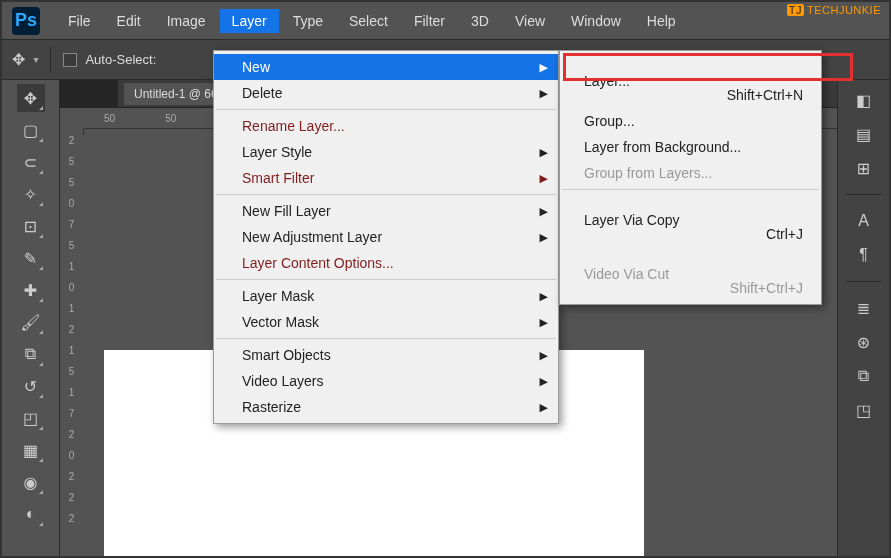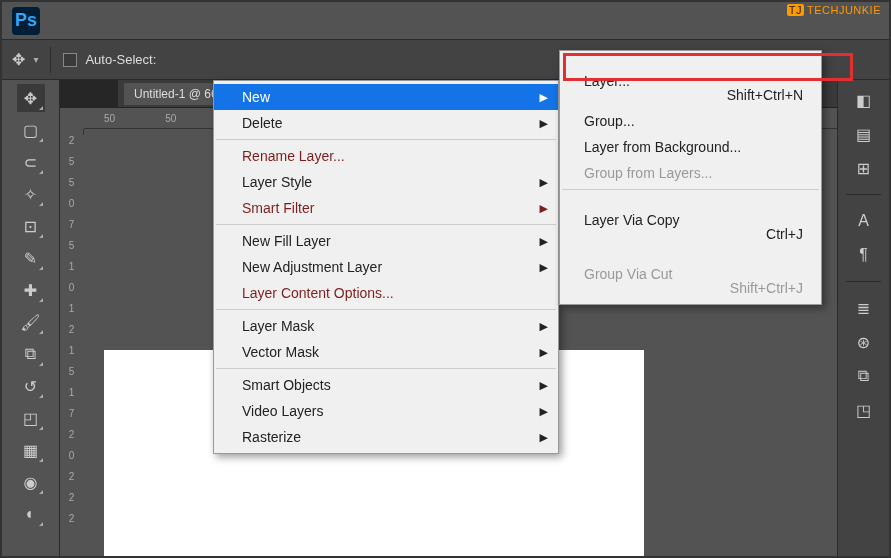--- a/index.html
+++ b/index.html
@@ -29,21 +29,21 @@
 .canvas-area { flex: 1; background: #262626; position: relative; margin-left: 58px; }
 .ruler-h { position: absolute; top: 29px; left: 24px; right: 0; height: 20px; background: #535353; border-bottom: 1px solid #333; display: flex; align-items: center; color: #aaa; font-size: 10px; padding-left: 20px; }
 .ruler-v { position: absolute; top: 49px; left: 0; bottom: 0; width: 24px; background: #535353; border-right: 1px solid #333; color: #aaa; font-size: 10px; display: flex; flex-direction: column; align-items: center; padding-top: 6px; }
 .ruler-v span { margin-bottom: 10px; }
 .canvas-white { position: absolute; top: 270px; left: 44px; width: 540px; height: 220px; background: #fff; }
 
 .panel-right { width: 52px; background: #434343; border-left: 1px solid #2a2a2a; display: flex; flex-direction: column; align-items: center; padding: 8px 0; gap: 10px; position: absolute; right: 0; top: 78px; bottom: 0; }
 .panel-icon { width: 24px; height: 24px; color: #ccc; font-size: 16px; display: flex; align-items: center; justify-content: center; cursor: pointer; }
 .panel-sep { width: 70%; height: 1px; background: #2a2a2a; margin: 4px 0; }
 
-.dropdown-menu { position: absolute; top: 48px; left: 211px; width: 346px; background: #f0f0f0; border: 1px solid #999; box-shadow: 3px 3px 8px rgba(0,0,0,0.4); z-index: 100; padding: 3px 0; margin-top: 30px; }
+.dropdown-menu { position: absolute; top: 48px; left: 211px; width: 346px; background: #f0f0f0; border: 1px solid #999; box-shadow: 3px 3px 8px rgba(0,0,0,0.4); z-index: 100; padding: 3px 0; }
 .dm-item { display: flex; align-items: center; justify-content: space-between; padding: 5px 28px 5px 28px; font-size: 14px; color: #222; cursor: pointer; position: relative; }
 .dm-item.highlighted { background: #1473e6; color: #fff; }
 .dm-item.disabled { color: #7f1d1d; }
 .dm-arrow { position: absolute; right: 10px; font-size: 11px; }
 .dm-item.highlighted .dm-arrow { color: #fff; }
 .dm-sep { height: 1px; background: #ccc; margin: 3px 2px; }
 
 .submenu { position: absolute; top: 48px; left: 557px; width: 263px; background: #f0f0f0; border: 1px solid #999; box-shadow: 3px 3px 8px rgba(0,0,0,0.4); z-index: 101; padding: 3px 0; }
 .sm-item { display: flex; align-items: center; justify-content: space-between; padding: 5px 18px 5px 24px; font-size: 14px; color: #222; cursor: pointer; }
 .sm-item.disabled { color: #999; }
@@ -57,20 +57,33 @@
 </style>
 </head>
 <body>
 
 <div class="watermark">
   <span class="tj">TJ</span><span>TECHJUNKIE</span>
 </div>
 
 <div class="topbar">
   <div class="logo">Ps</div>
+  <div class="menubar" id="menubar">
+      <div class="menu-item">File</div>
+      <div class="menu-item">Edit</div>
+      <div class="menu-item">Image</div>
+      <div class="menu-item active">Layer</div>
+      <div class="menu-item">Type</div>
+      <div class="menu-item">Select</div>
+      <div class="menu-item">Filter</div>
+      <div class="menu-item">3D</div>
+      <div class="menu-item">View</div>
+      <div class="menu-item">Window</div>
+      <div class="menu-item">Help</div>
+    </div>
 </div>
 
 <div class="optionsbar">
   <span class="move-icon">✥</span>
   <span class="dropdown-arrow">▾</span>
   <div class="divider-v"></div>
   <div class="checkbox"></div>
   <span class="option-label">Auto-Select:</span>
 </div>
 
@@ -207,17 +220,17 @@
     </div>
     <div class="sm-item disabled">
       <span>Group from Layers...</span>
     </div>
     <div class="sm-sep"></div>
     <div class="sm-item">
       <span>Layer Via Copy</span>
       <span class="sm-shortcut">Ctrl+J</span>
     </div>
     <div class="sm-item disabled">
-      <span>Group Via Cut</span>
+      <span>Video Via Cut</span>
       <span class="sm-shortcut">Shift+Ctrl+J</span>
     </div>
   </div>
 <div class="highlight-box"></div>
 
 </body></html>

